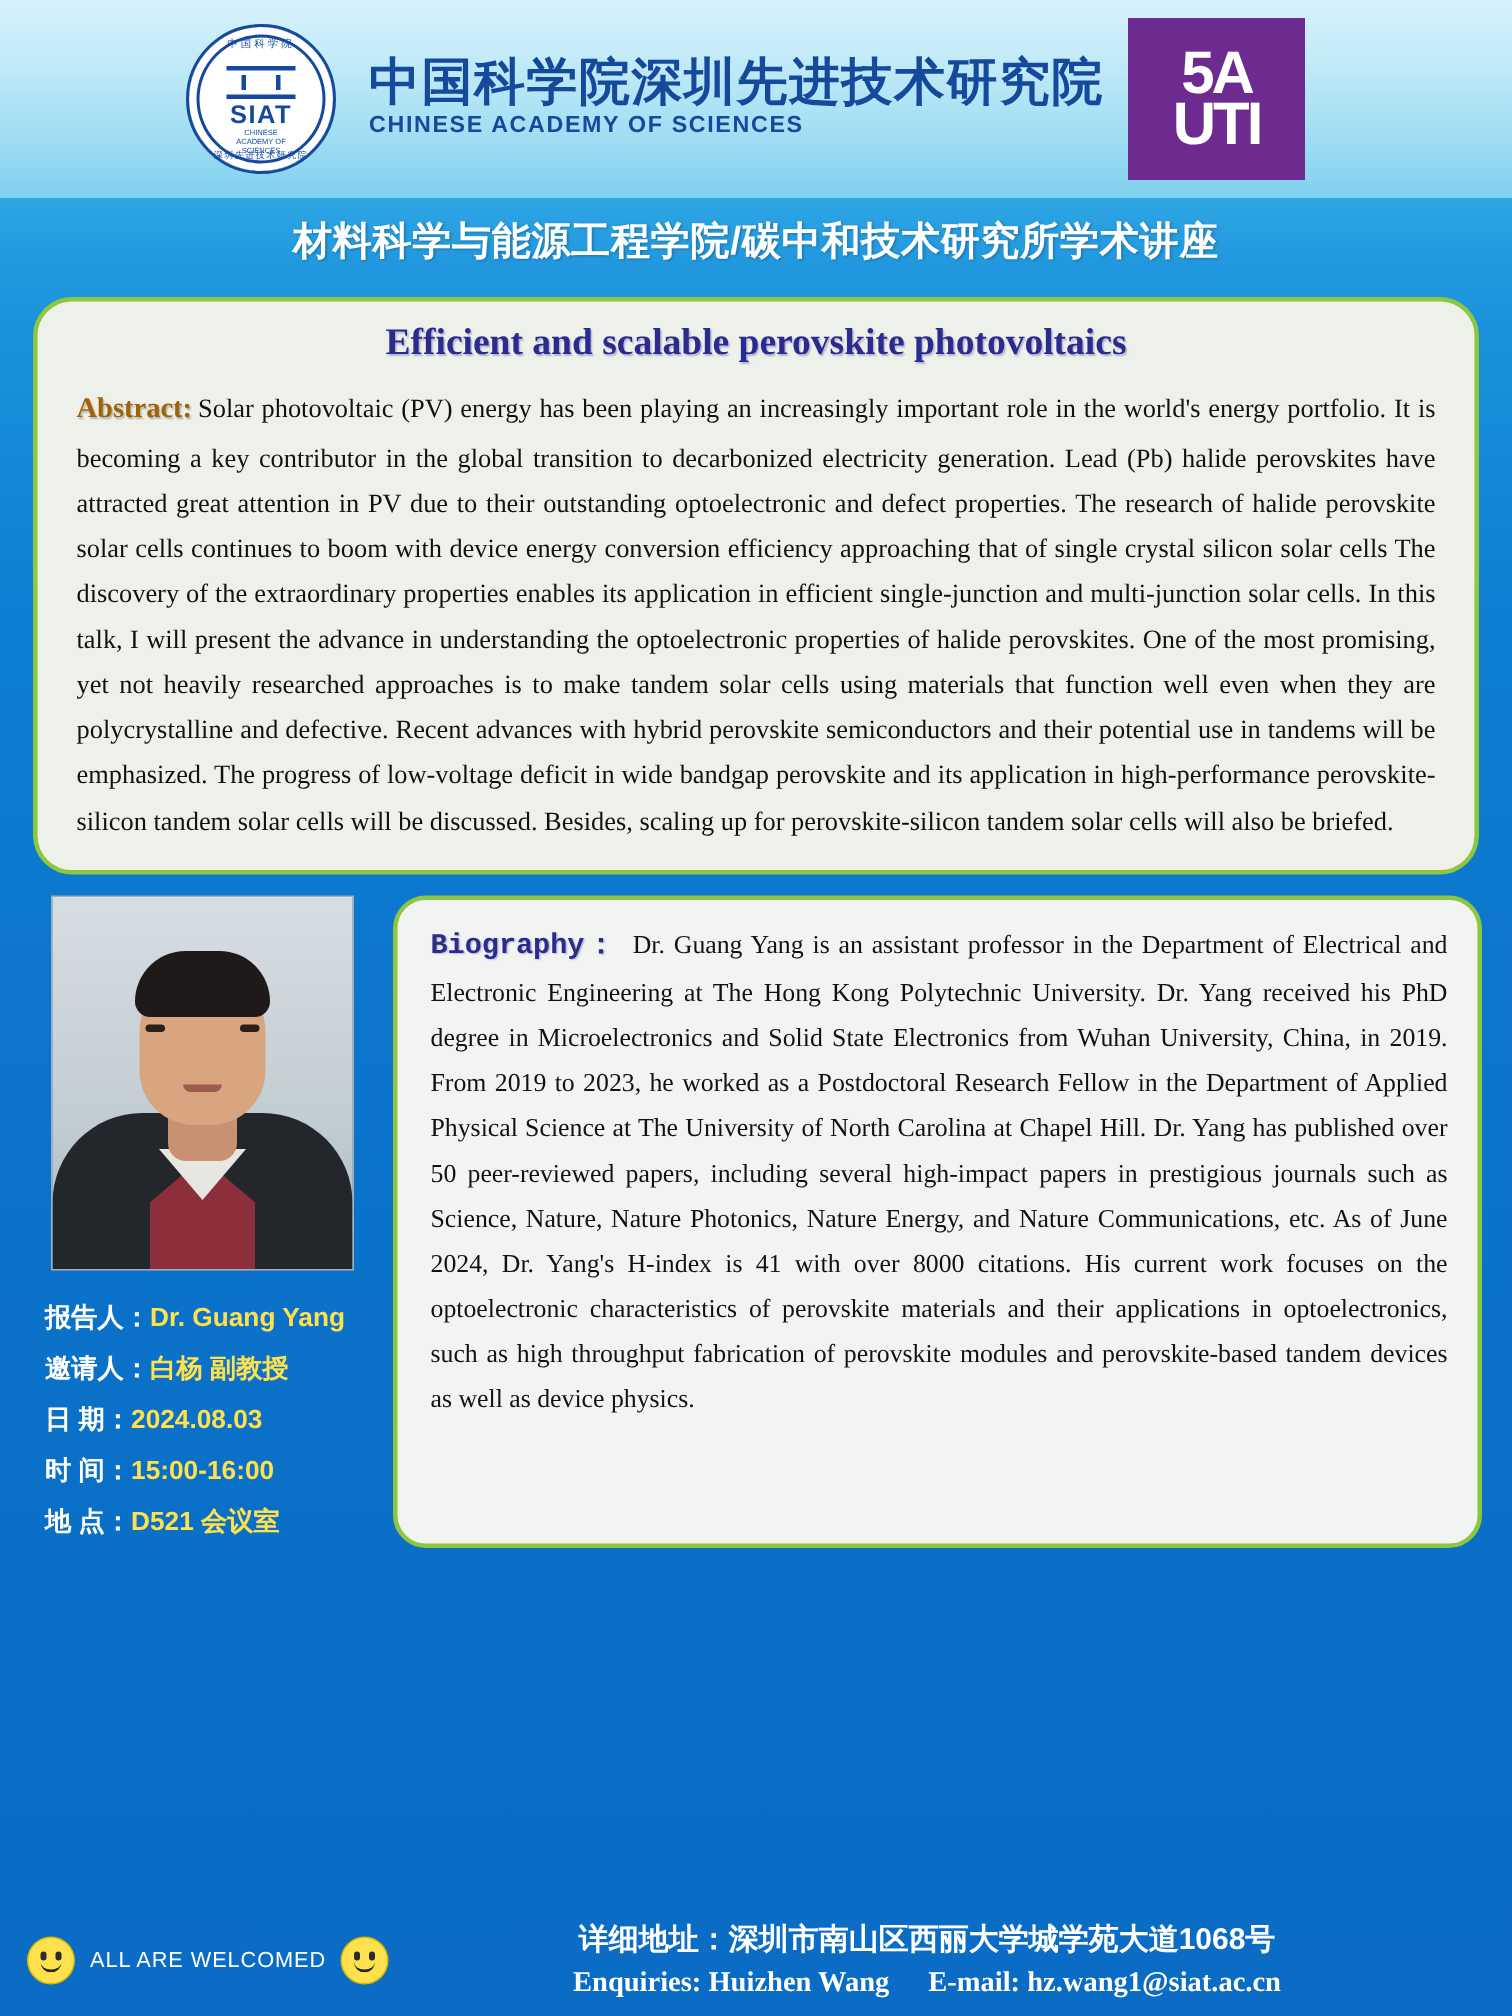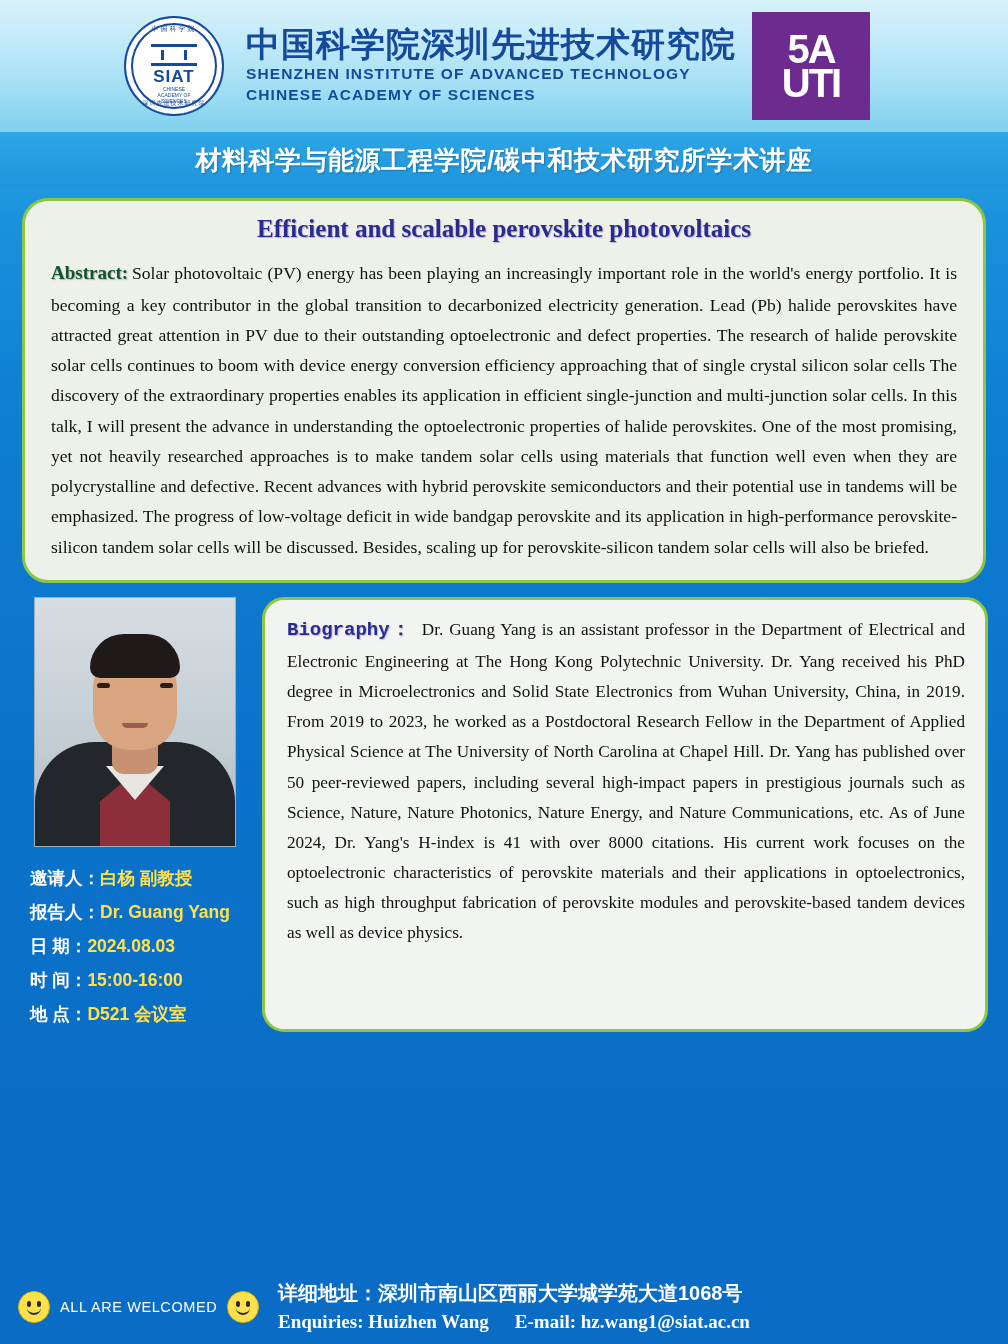--- a/index.html
+++ b/index.html
@@ -172,21 +172,21 @@
   .abstract-body {
     font-size: 17.6px;
     line-height: 1.72;
     color: #111111;
     text-align: justify;
     text-justify: inter-word;
   }
   .abstract-label {
     font-weight: bold;
     font-size: 19px;
-    color: #14532d;
+    color: #a16207;
     text-shadow: 1px 1px 1px rgba(120,120,120,.5);
     margin-right: 4px;
   }
   
   .lower {
     display: flex;
     margin-top: 14px;
     padding: 0 20px 0 22px;
     box-sizing: border-box;
   }
@@ -379,20 +379,21 @@
     border-radius: 0 0 12px 12px;
   }
   .welcome-text {
     font-family: "Liberation Sans", sans-serif;
     font-size: 14.5px;
     color: #ffffff;
     letter-spacing: .6px;
   }
   .footer-right {
     flex: 1 1 auto;
+    text-align: center;
     padding-right: 20px;
   }
   .addr {
     font-family: "Liberation Sans", sans-serif;
     font-weight: bold;
     font-size: 20px;
     color: #ffffff;
     line-height: 1.45;
   }
   .enq {
@@ -419,21 +420,20 @@
           <div>CHINESE</div>
           <div>ACADEMY OF</div>
           <div>SCIENCES</div>
         </div>
       </div>
       <div class="ring-text-bottom">深圳先进技术研究院</div>
     </div>
 
     <div class="header-titles">
       <div class="header-cn">中国科学院深圳先进技术研究院</div>
-      <div class="header-en1">SHENZHEN INSTITUTE OF ADVANCED TECHNOLOGY</div>
       <div class="header-en2">CHINESE ACADEMY OF SCIENCES</div>
     </div>
 
     <div class="sustech-logo">
       <div class="glyph">5A<br>UTI</div>
     </div>
   </div>
 
   <div class="title-bar">
     <div class="t">材料科学与能源工程学院/碳中和技术研究所学术讲座</div>
@@ -456,24 +456,24 @@
         <div class="neck"></div>
         <div class="head"></div>
         <div class="hair"></div>
         <div class="eye-l"></div>
         <div class="eye-r"></div>
         <div class="mouth"></div>
       </div>
 
       <div class="info-list">
         <div class="info-row">
+          <span>报告人：</span><span class="v">Dr. Guang Yang</span>
+        </div>
+        <div class="info-row">
           <span>邀请人：</span><span class="v">白杨 副教授</span>
-        </div>
-        <div class="info-row">
-          <span>报告人：</span><span class="v">Dr. Guang Yang</span>
         </div>
         <div class="info-row">
           <span>日  期：</span><span class="v">2024.08.03</span>
         </div>
         <div class="info-row">
           <span>时  间：</span><span class="v">15:00-16:00</span>
         </div>
         <div class="info-row">
           <span>地  点：</span><span class="v">D521 会议室</span>
         </div>

